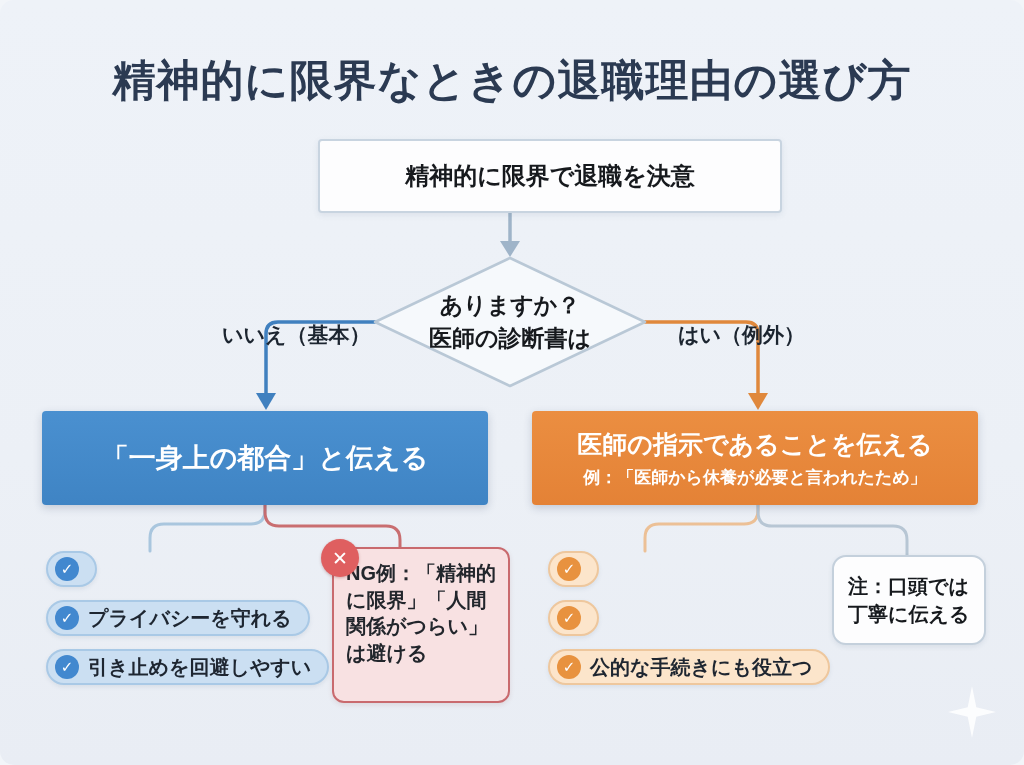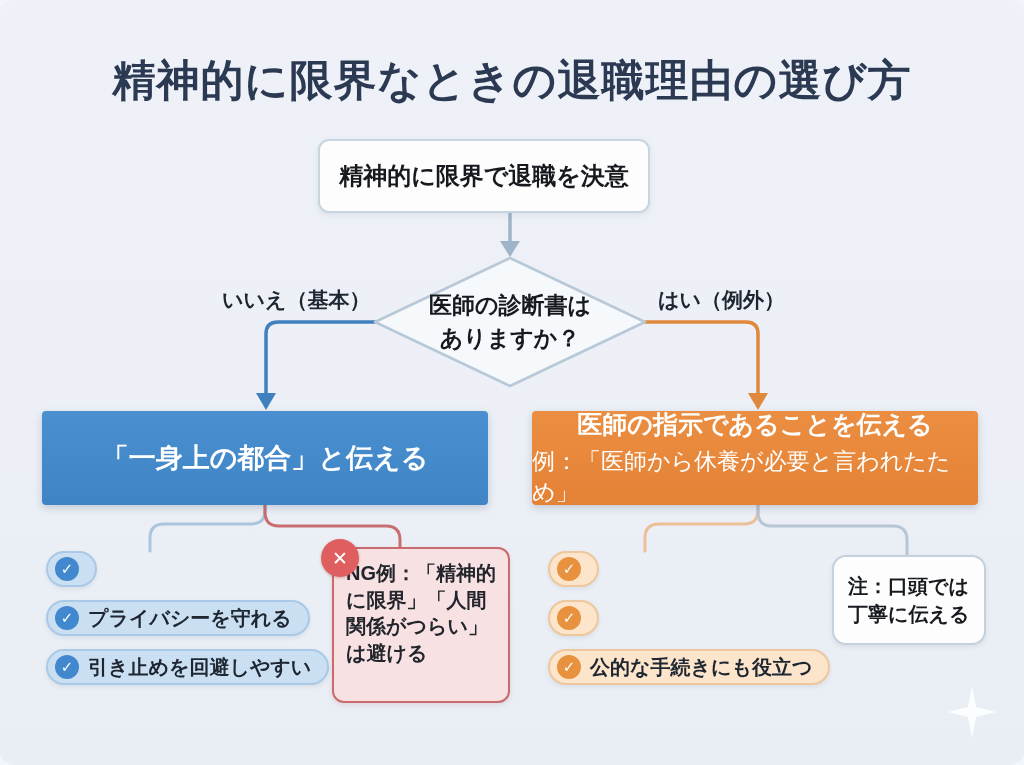--- a/index.html
+++ b/index.html
@@ -10,43 +10,43 @@
     background:linear-gradient(180deg,#eef2f8 0%,#ecf0f6 60%,#e9edf4 100%);
     border-radius:14px;overflow:hidden;
   }
   .svg-layer{position:absolute;left:0;top:0;z-index:1;}
   .node{position:absolute;z-index:2;}
   .page-title{
     left:0;top:52px;width:100%;text-align:center;
     font-size:43px;font-weight:900;color:#2b3a52;letter-spacing:1px;
   }
   .start-node{
-    left:318px;top:139px;width:332px;height:74px;
-    background:#fdfdfe;border:2px solid #c8d4e0;border-radius:11px;
+    left:318px;top:139px;width:464px;height:74px;
+    background:#fdfdfe;border:2px solid #c8d4e0;border-radius:4px;
     display:flex;align-items:center;justify-content:center;
     font-size:24px;font-weight:800;color:#16191d;
     box-shadow:0 2px 6px rgba(60,85,120,.10);
   }
   .decision-text{
     left:400px;top:289px;width:220px;text-align:center;
     font-size:23px;font-weight:800;color:#16191d;line-height:1.45;
   }
-  .branch-label{font-size:21px;font-weight:800;color:#1c2530;}
+  .branch-label{font-size:21px;font-weight:800;color:#1c2530;margin-top:35px;}
   .branch-no{left:222px;top:286px;}
-  .branch-yes{left:658px;top:286px;text-align:center;}
+  .branch-yes{left:678px;top:286px;text-align:center;}
   .option-box{
     width:446px;height:94px;border-radius:4px;color:#ffffff;
     display:flex;flex-direction:column;align-items:center;justify-content:center;
     box-shadow:0 3px 8px rgba(50,70,100,.22);
   }
   .option-blue{left:42px;top:411px;background:linear-gradient(180deg,#4a90d0 0%,#3f84c4 100%);}
   .option-orange{left:532px;top:411px;background:linear-gradient(180deg,#eb8e41 0%,#e48236 100%);}
   .option-title{font-size:27px;font-weight:800;}
   .option-title-sm{font-size:25px;font-weight:800;}
-  .option-sub{font-size:23px;font-weight:400;margin-top:5px;}
+  .option-sub{font-size:17px;font-weight:700;margin-top:5px;}
   .pill{
     height:36px;border-radius:19px;display:inline-flex;align-items:center;
     padding:0 16px 0 7px;gap:9px;white-space:nowrap;
     font-size:20px;font-weight:800;color:#1e2631;
     box-shadow:0 2px 4px rgba(60,85,120,.10);
   }
   .pill-blue{background:#cbdff2;border:2px solid #a9c9e6;}
   .pill-orange{background:#fce5cb;border:2px solid #eec79d;}
   .check-circle{
     width:24px;height:24px;border-radius:50%;flex:0 0 24px;
@@ -102,22 +102,22 @@
 
     <path d="M 758 505 V 510 Q 758 524 744 524 L 659 524 Q 645 524 645 538 V 551" stroke="#ecc096" stroke-width="3" fill="none" stroke-linecap="round"></path>
     <path d="M 758 505 V 512 Q 758 526 772 526 L 893 526 Q 907 526 907 540 V 556" stroke="#b7c6d4" stroke-width="3" fill="none" stroke-linecap="round"></path>
   </svg>
 
   <div class="node page-title">精神的に限界なときの退職理由の選び方</div>
 
   <div class="node start-node">精神的に限界で退職を決意</div>
 
   <div class="node decision-text">
+    <div>ありますか？</div>
     <div>医師の診断書は</div>
-    <div>ありますか？</div>
   </div>
 
   <div class="node branch-label branch-no">いいえ（基本）</div>
   <div class="node branch-label branch-yes">はい（例外）</div>
 
   <div class="node option-box option-blue">
     <div class="option-title">「一身上の都合」と伝える</div>
   </div>
 
   <div class="node option-box option-orange">

